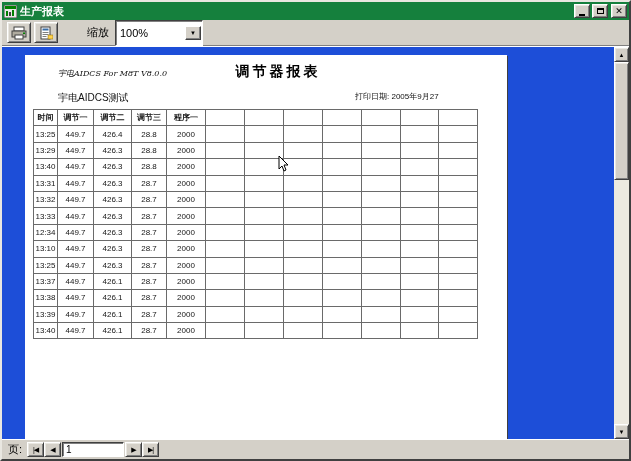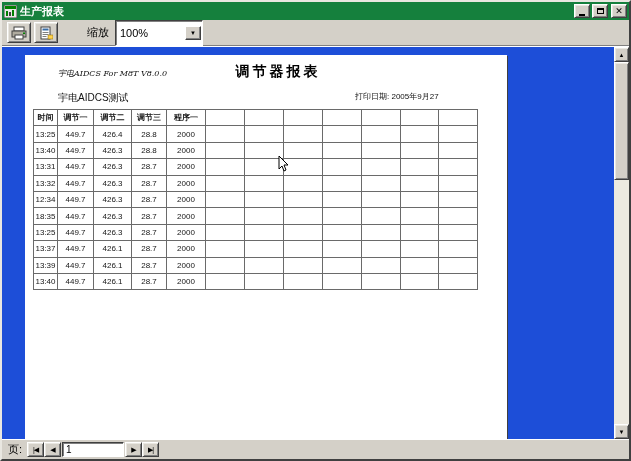--- a/index.html
+++ b/index.html
@@ -181,20 +181,34 @@
               <td>2000</td>
               <td></td>
               <td></td>
               <td></td>
               <td></td>
               <td></td>
               <td></td>
               <td></td>
             </tr>
             <tr>
+              <td>13:29</td>
+              <td>449.7</td>
+              <td>426.3</td>
+              <td>28.8</td>
+              <td>2000</td>
+              <td></td>
+              <td></td>
+              <td></td>
+              <td></td>
+              <td></td>
+              <td></td>
+              <td></td>
+            </tr>
+            <tr>
               <td>13:40</td>
               <td>449.7</td>
               <td>426.3</td>
               <td>28.8</td>
               <td>2000</td>
               <td></td>
               <td></td>
               <td></td>
               <td></td>
               <td></td>
@@ -223,35 +237,49 @@
               <td>2000</td>
               <td></td>
               <td></td>
               <td></td>
               <td></td>
               <td></td>
               <td></td>
               <td></td>
             </tr>
             <tr>
+              <td>13:33</td>
+              <td>449.7</td>
+              <td>426.3</td>
+              <td>28.7</td>
+              <td>2000</td>
+              <td></td>
+              <td></td>
+              <td></td>
+              <td></td>
+              <td></td>
+              <td></td>
+              <td></td>
+            </tr>
+            <tr>
               <td>12:34</td>
               <td>449.7</td>
               <td>426.3</td>
               <td>28.7</td>
               <td>2000</td>
               <td></td>
               <td></td>
               <td></td>
               <td></td>
               <td></td>
               <td></td>
               <td></td>
             </tr>
             <tr>
-              <td>18:35</td>
+              <td>13:10</td>
               <td>449.7</td>
               <td>426.3</td>
               <td>28.7</td>
               <td>2000</td>
               <td></td>
               <td></td>
               <td></td>
               <td></td>
               <td></td>
               <td></td>
@@ -266,20 +294,34 @@
               <td></td>
               <td></td>
               <td></td>
               <td></td>
               <td></td>
               <td></td>
               <td></td>
             </tr>
             <tr>
               <td>13:37</td>
+              <td>449.7</td>
+              <td>426.1</td>
+              <td>28.7</td>
+              <td>2000</td>
+              <td></td>
+              <td></td>
+              <td></td>
+              <td></td>
+              <td></td>
+              <td></td>
+              <td></td>
+            </tr>
+            <tr>
+              <td>13:38</td>
               <td>449.7</td>
               <td>426.1</td>
               <td>28.7</td>
               <td>2000</td>
               <td></td>
               <td></td>
               <td></td>
               <td></td>
               <td></td>
               <td></td>

